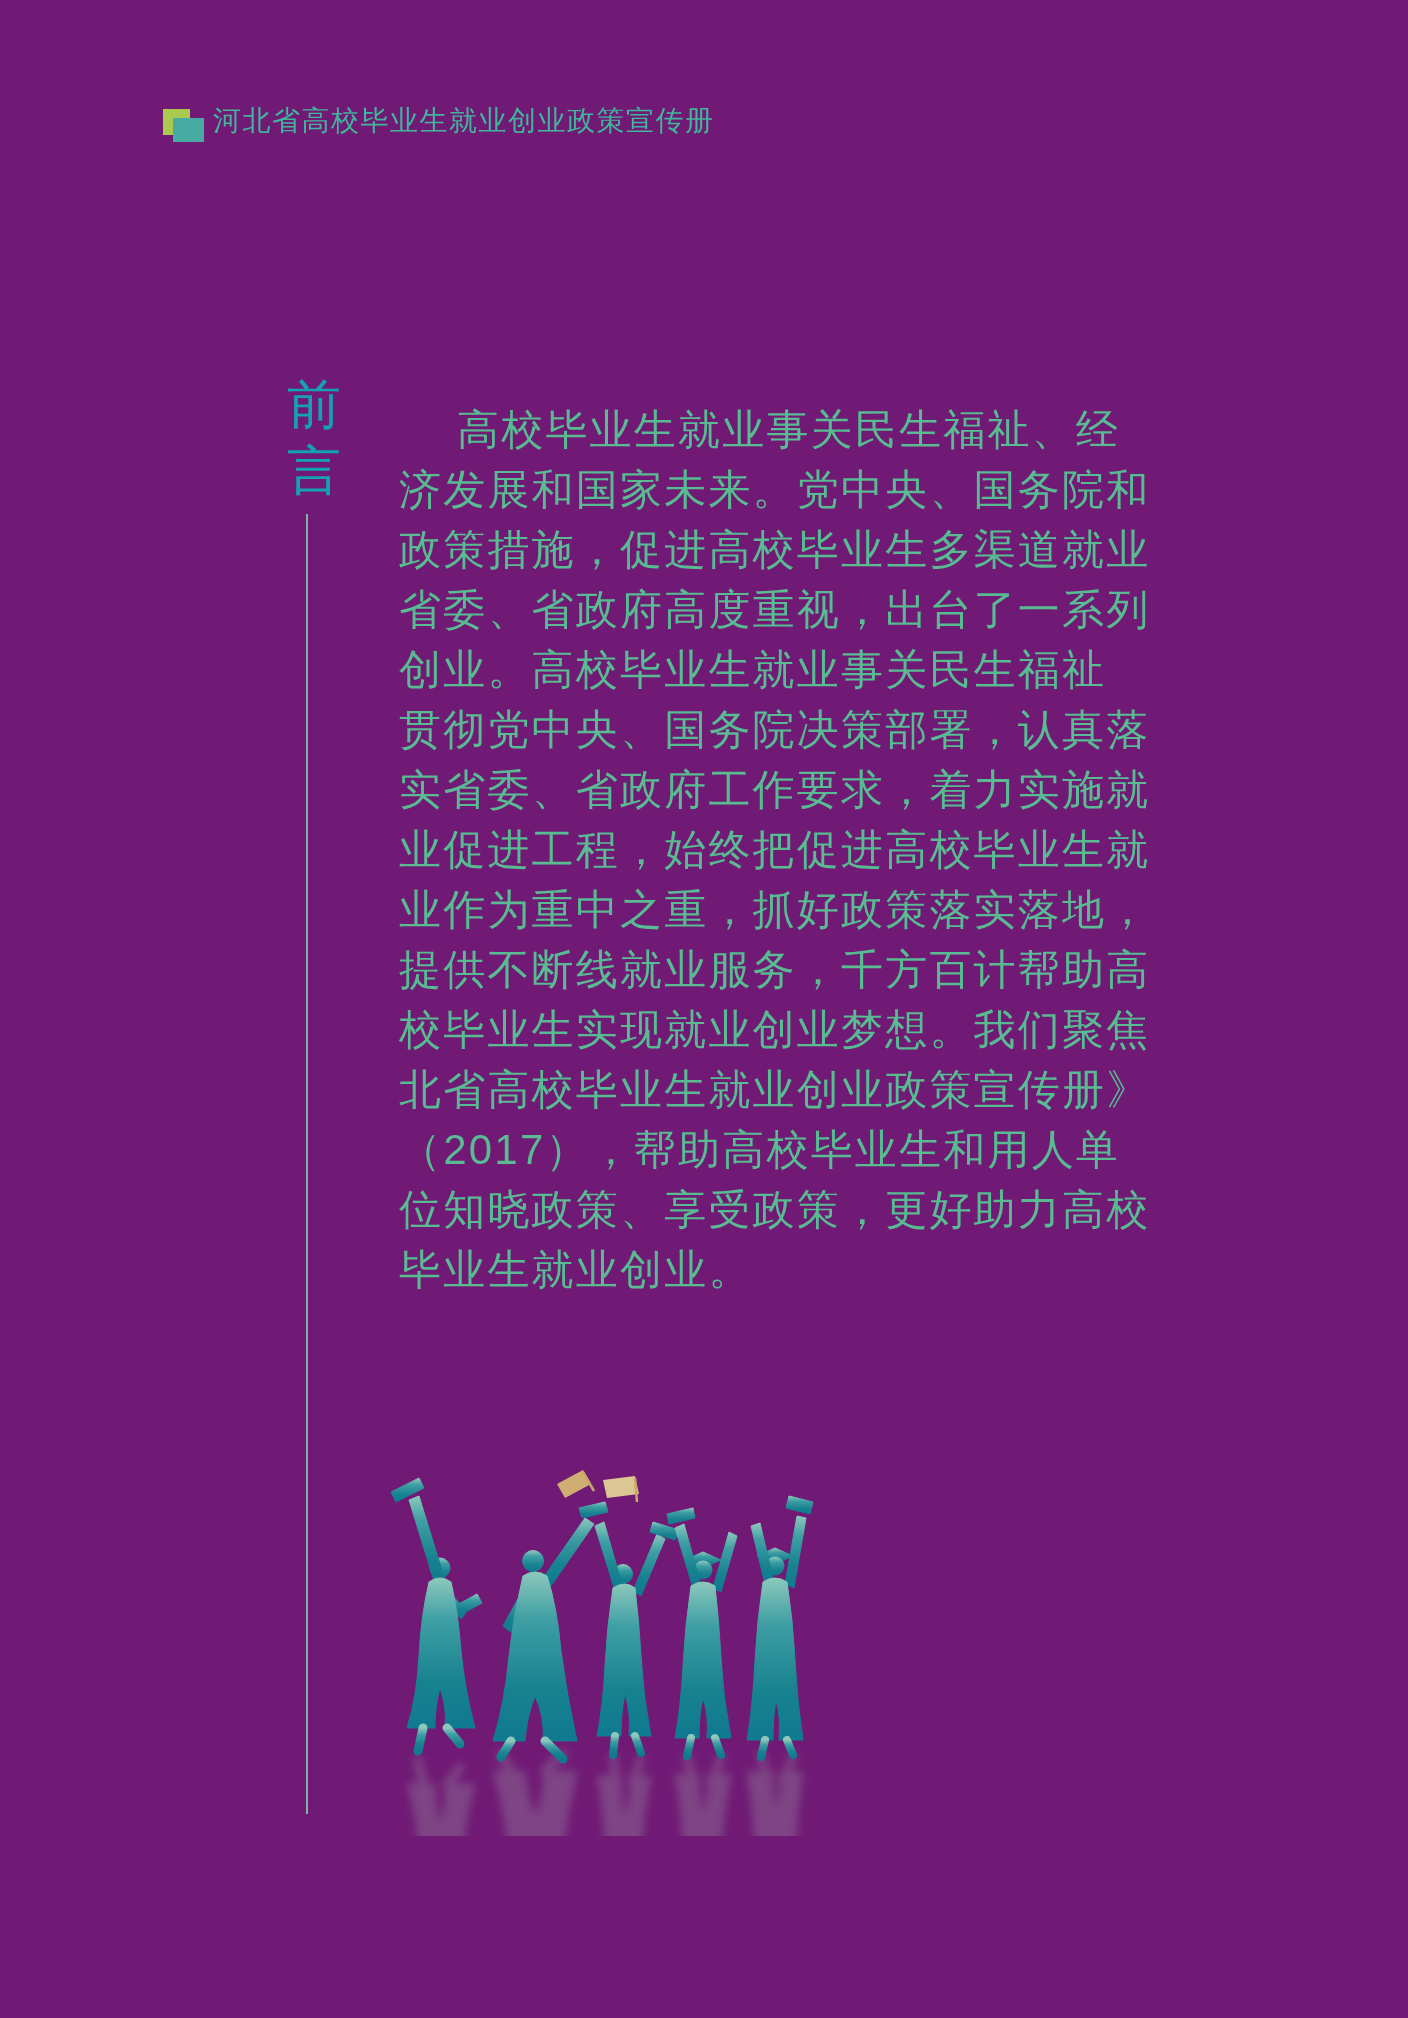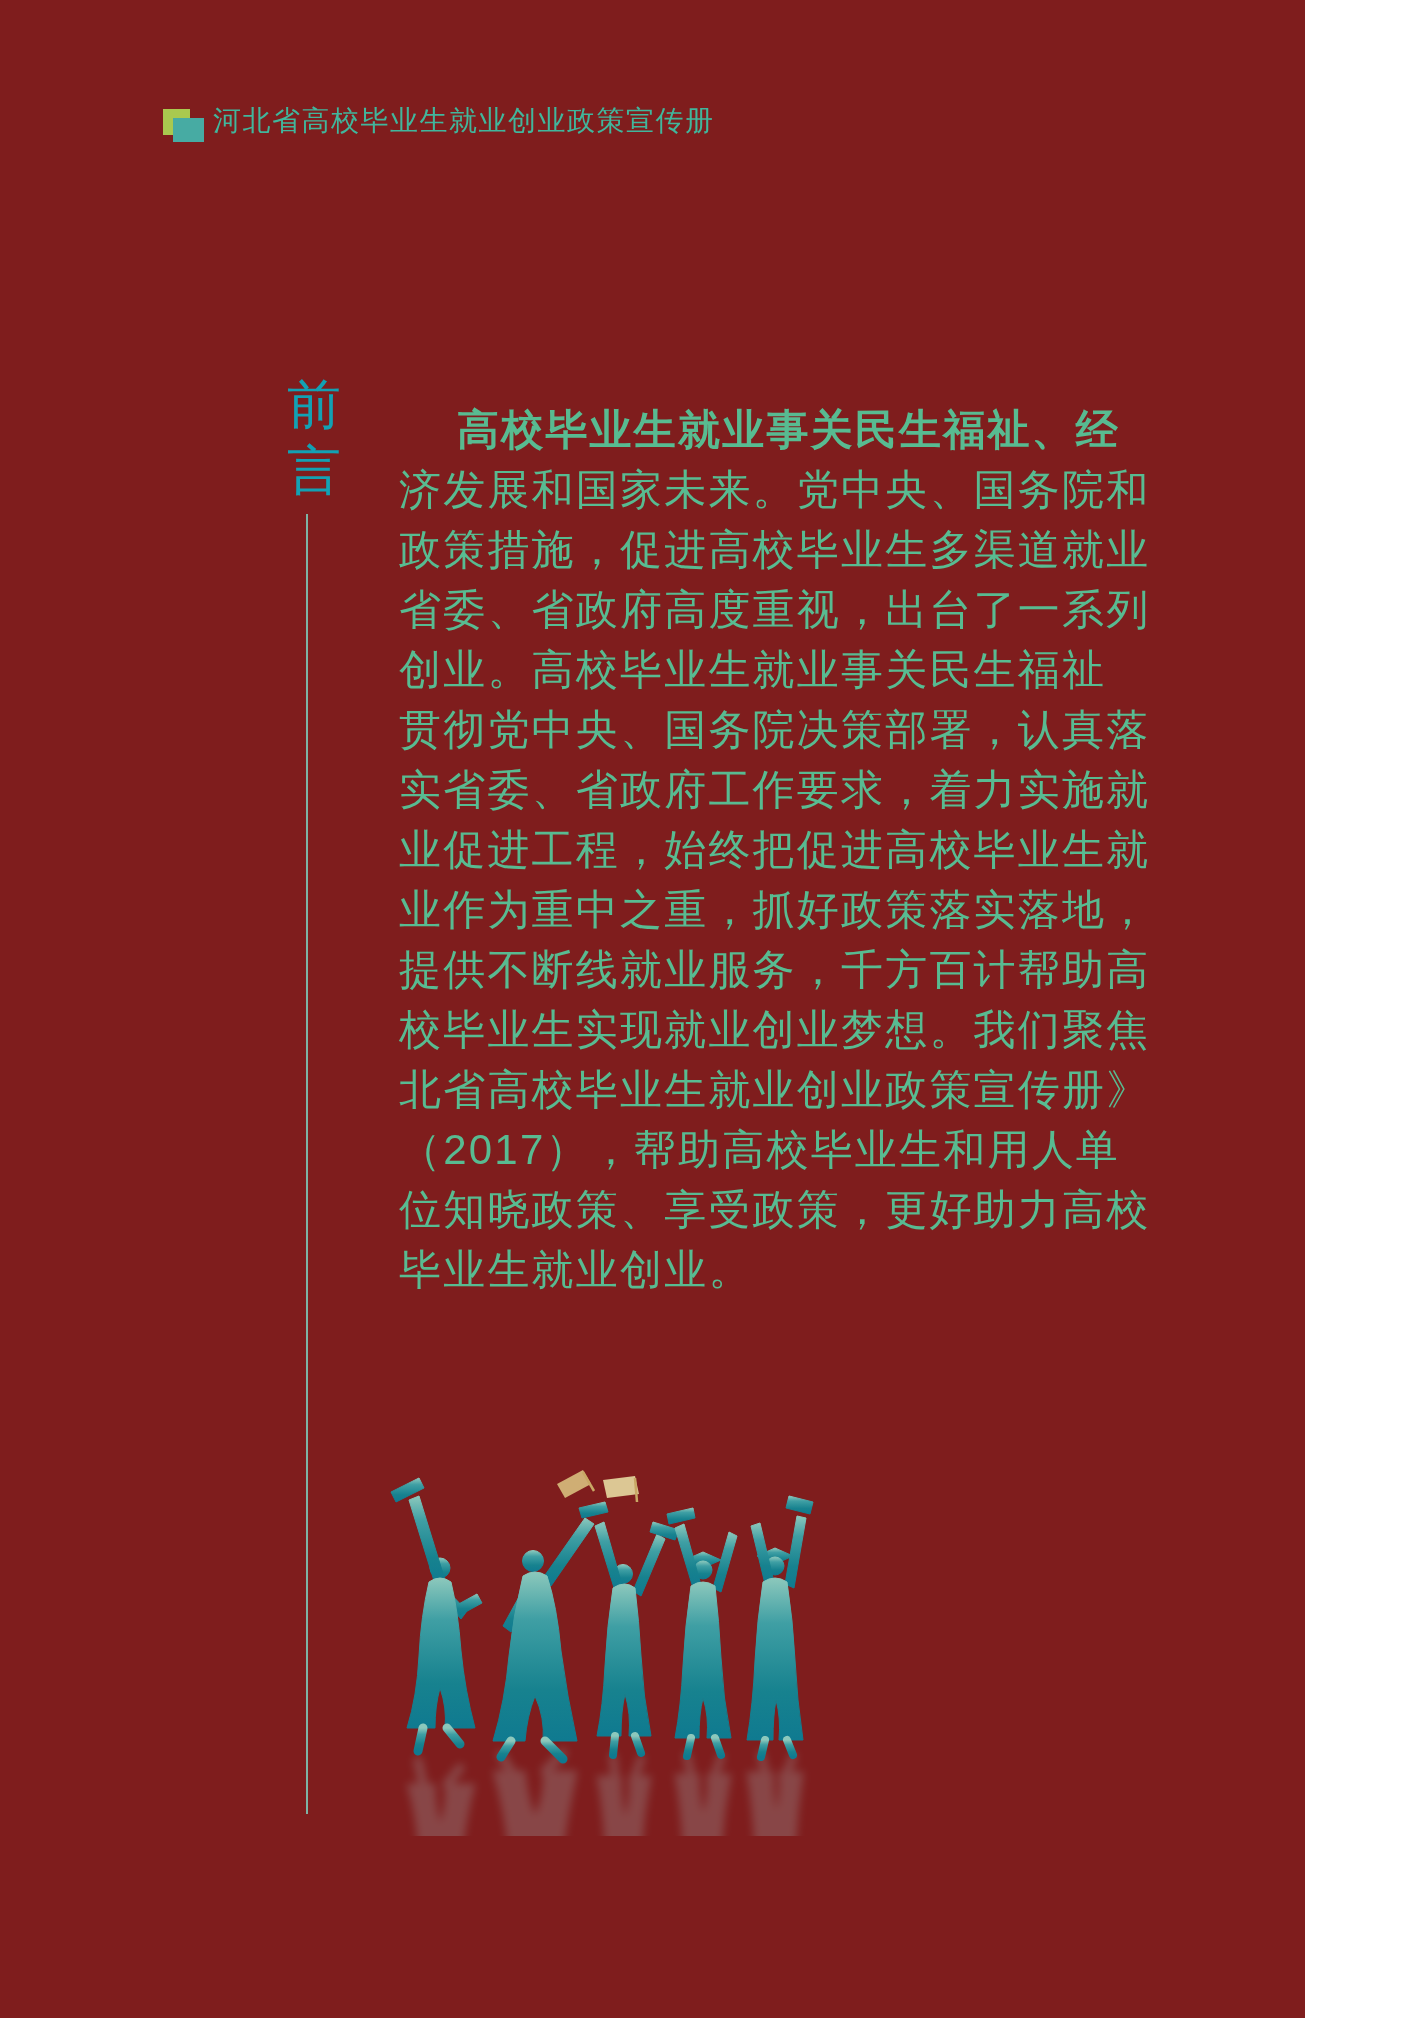--- a/index.html
+++ b/index.html
@@ -1,17 +1,17 @@
 <!DOCTYPE html>
 <html><head>
 <meta charset="utf-8">
 <style>
   html,body{margin:0;padding:0;background:#fff;}
   .page{
-    position:relative;width:1305px;height:2018px;background:#7f1d1d;
+    position:relative;width:1408px;height:2018px;background:#701a75;
     overflow:hidden;font-family:"Liberation Sans",sans-serif;
   }
   
   .hdr-icon{position:absolute;left:163px;top:109px;width:42px;height:34px;}
   .hdr-icon .back{position:absolute;left:0;top:0;width:27px;height:26px;background:#a9c94f;}
   .hdr-icon .front{position:absolute;left:10px;top:9px;width:31px;height:24px;background:#47aba3;}
   .hdr-title{
     position:absolute;left:213px;top:102px;
     font-size:28px;line-height:38px;letter-spacing:1.5px;color:#41b69c;
   }
@@ -26,21 +26,21 @@
     background:#7eb3a4;
   }
   
   .body-text{
     position:absolute;left:399px;top:400px;width:775px;
     color:#58bb91;font-size:42px;
   }
   .body-text .ln{
     height:60px;line-height:60px;letter-spacing:2.2px;white-space:nowrap;
   }
-  .body-text .ln.first{text-indent:58px;font-weight:bold;}
+  .body-text .ln.first{text-indent:58px;}
   
   .grads{position:absolute;left:385px;top:1456px;width:430px;height:380px;}
 </style>
 </head>
 <body>
 
 <div class="page">
 
   <div class="hdr-icon">
     <div class="back"></div>

